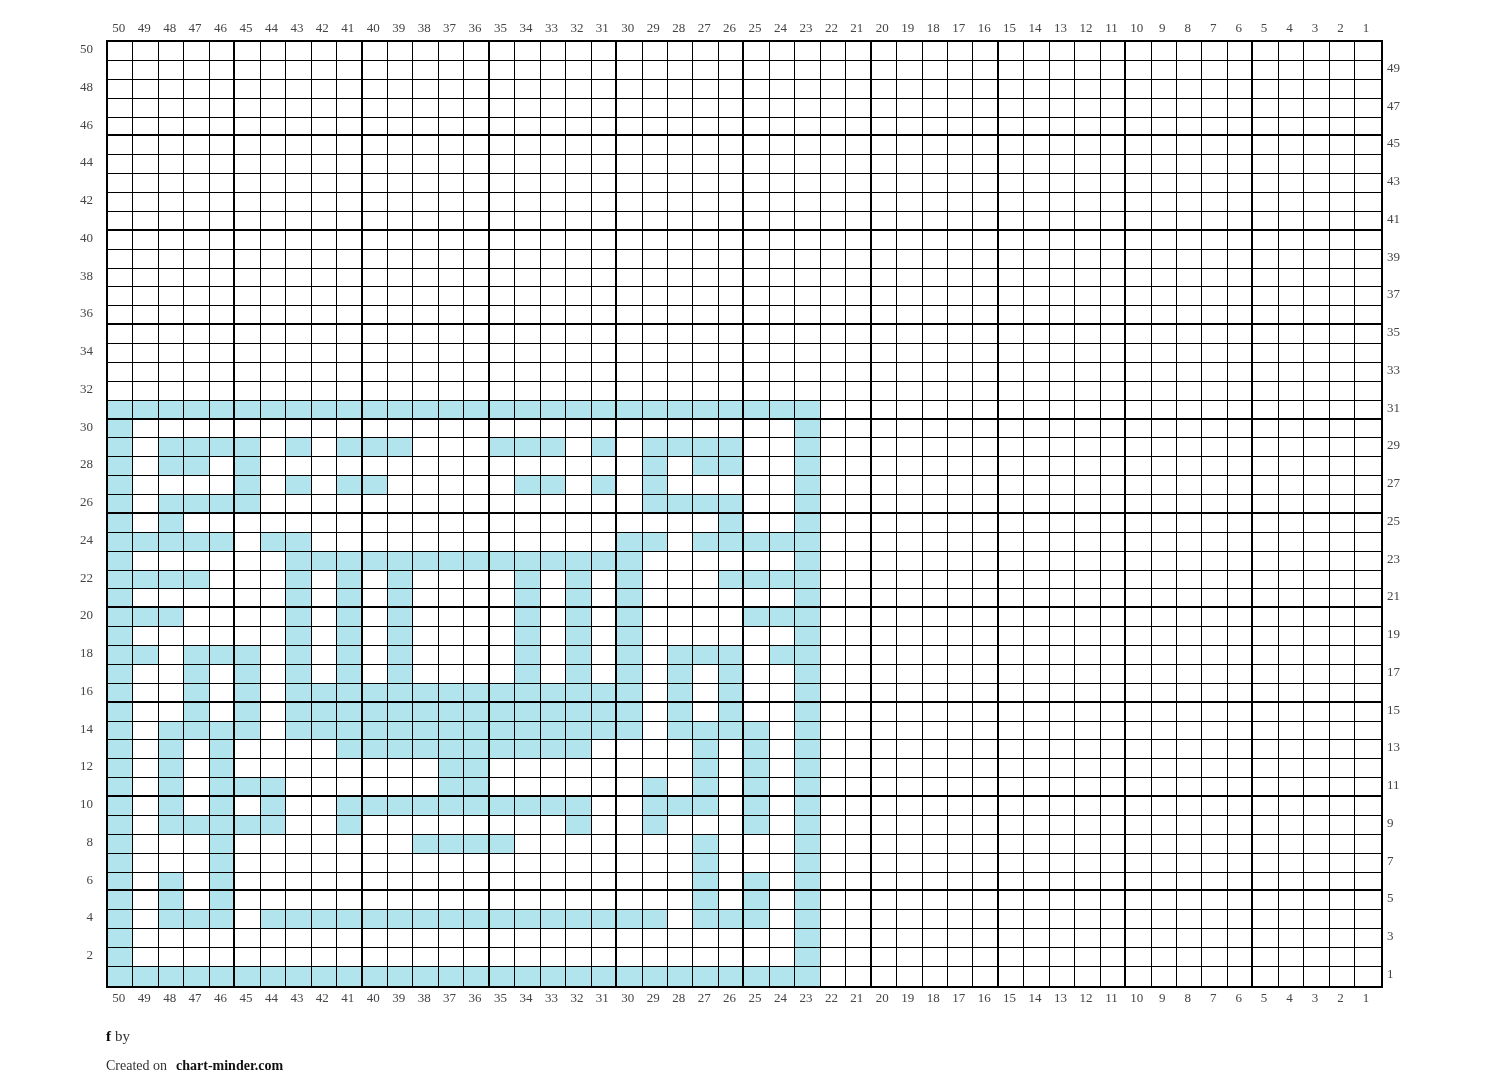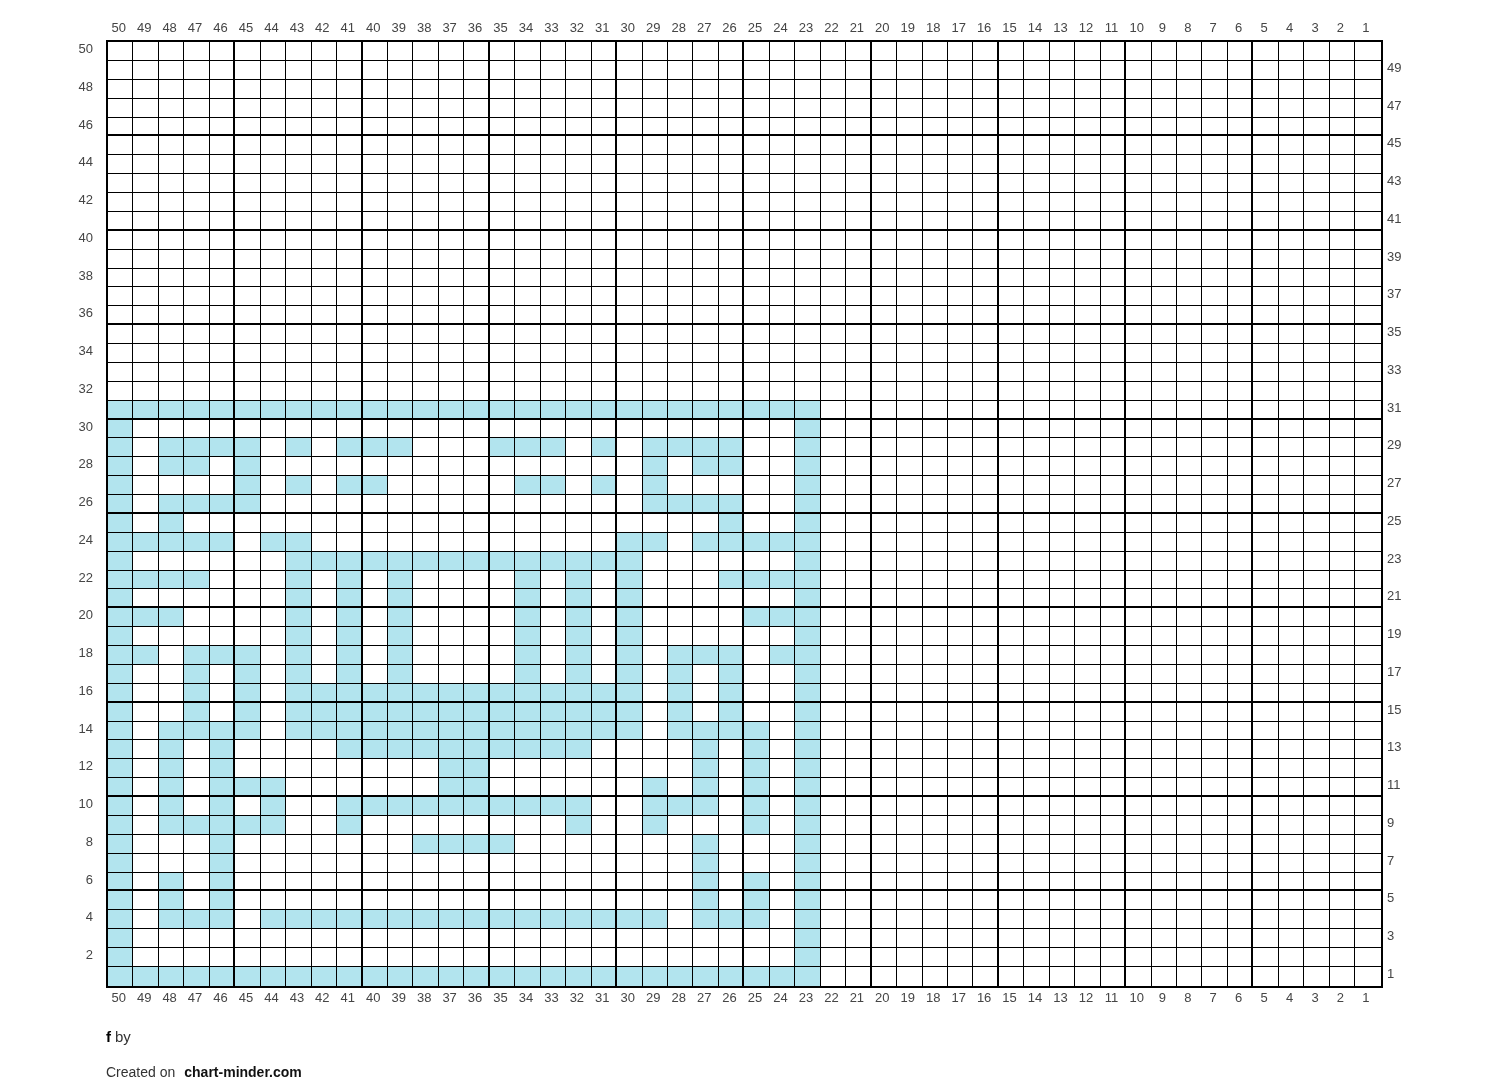--- a/index.html
+++ b/index.html
@@ -1,38 +1,38 @@
 <!DOCTYPE html>
 <html><head>
 <meta charset="utf-8">
 <style>
   html,body{margin:0;padding:0;background:#ffffff;}
   body{width:1494px;height:1092px;position:relative;font-family:"Liberation Sans", sans-serif;}
-  .sheet{position:absolute;left:0;top:0;width:1398px;height:1092px;}
+  .sheet{position:absolute;left:0;top:0;width:1398px;height:1092px;font-family:Liberation Serif, serif;}
 
   .axis{position:absolute;color:#454545;font-size:13px;}
   .axis-top{left:106px;top:20px;display:flex;}
   .axis-bottom{left:106px;top:990px;display:flex;}
   .axis-top span,.axis-bottom span{display:inline-block;width:25.46px;text-align:center;}
   .axis-left{left:0;top:40px;width:100px;}
   .axis-left div{height:18.89px;line-height:18.89px;text-align:right;padding-right:7px;}
   .axis-right{left:1387px;top:40px;width:60px;}
   .axis-right div{height:18.89px;line-height:18.89px;text-align:left;}
 
   .grid-wrap{position:absolute;left:106px;top:40px;border:2px solid #000;width:-moz-fit-content;width:fit-content;background:#fff;}
   .grid{display:grid;grid-template-columns:repeat(50,25.46px);grid-auto-rows:18.89px;}
   .cell{box-sizing:border-box;border-right:1px solid #000;border-bottom:1px solid #000;background:#fff;}
   .cell.f{background:#b2e4ee;}
   .cell.br{border-right-width:2px;}
   .cell.bb{border-bottom-width:2px;}
   .cell.lastc{border-right:none;}
   .cell.lastr{border-bottom:none;}
 
   .footer{position:absolute;left:106px;top:1028px;color:#222;}
-  .footer .title-line{font-size:15px;margin-bottom:19px;}
+  .footer .title-line{font-size:15px;margin-bottom:13px;}
   .footer .title-bold{font-weight:bold;color:#000;}
   .footer .title-rest{margin-left:4px;color:#333;}
   .footer .credit-line{font-size:14px;color:#333;}
   .footer .site{font-weight:bold;color:#111;margin-left:9px;}
 </style>
 </head>
 <body>
 
 <div class="sheet">
 

